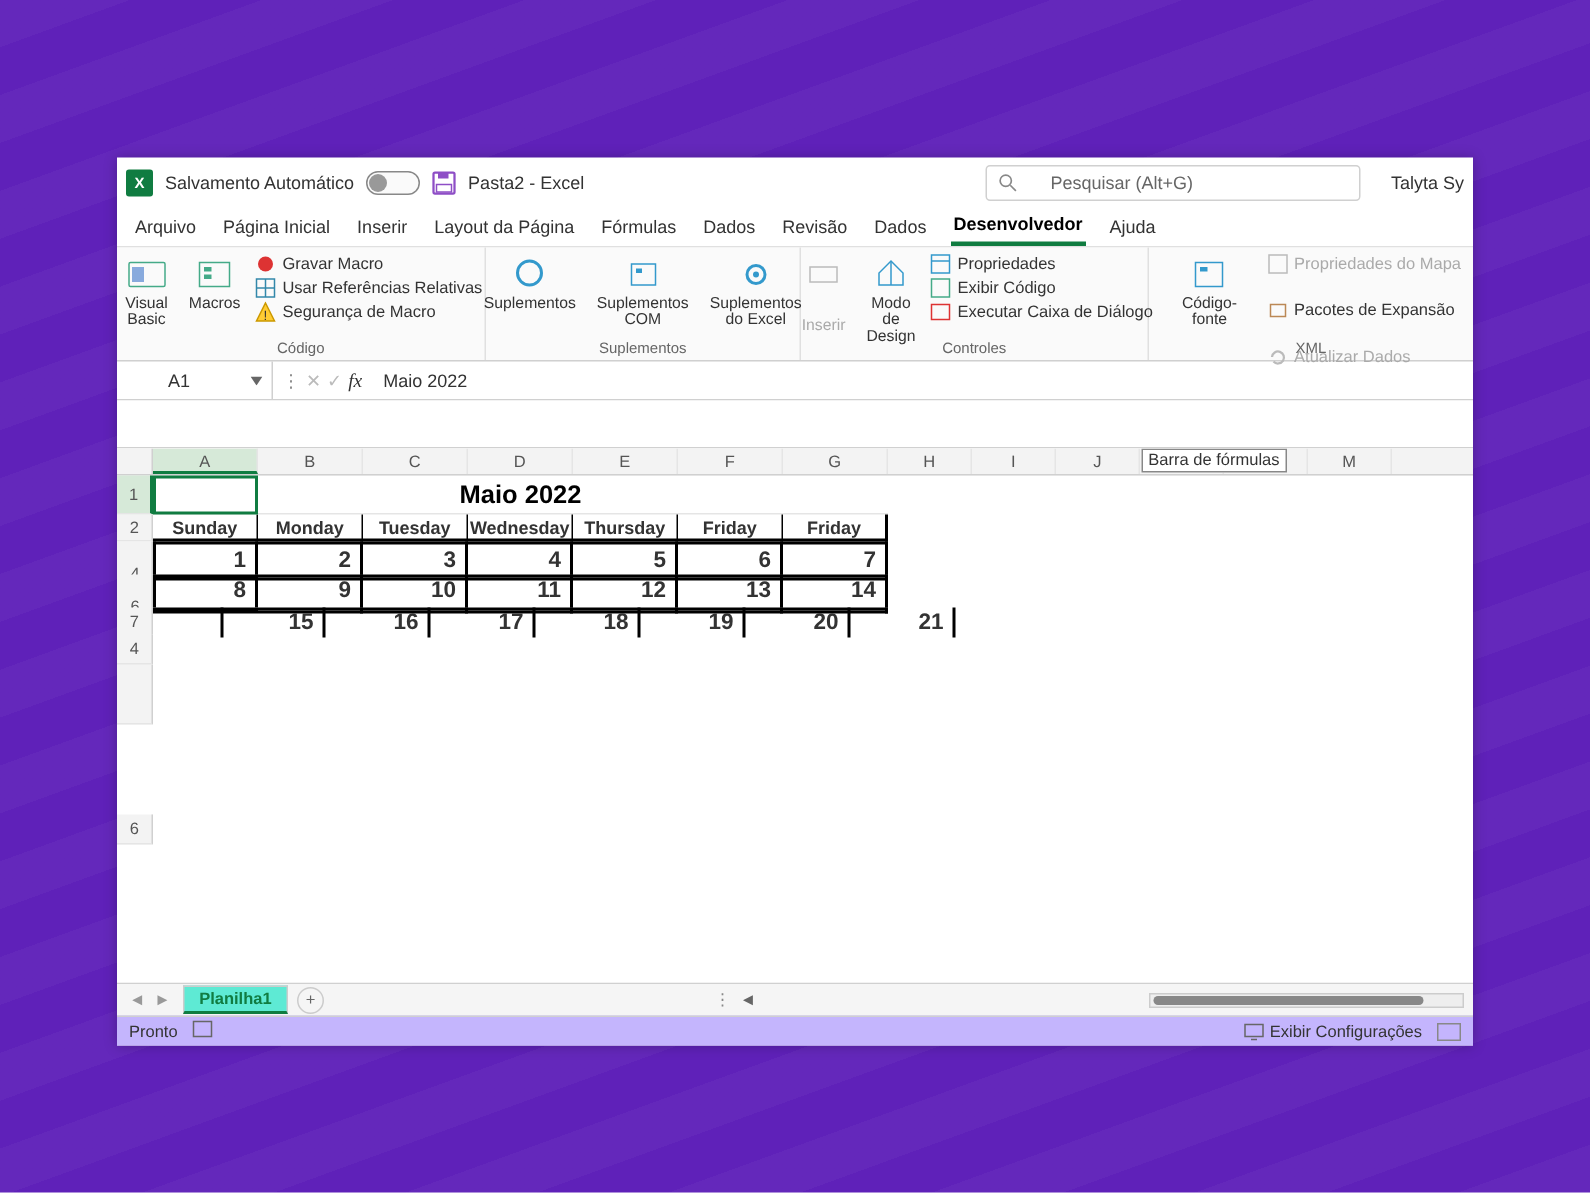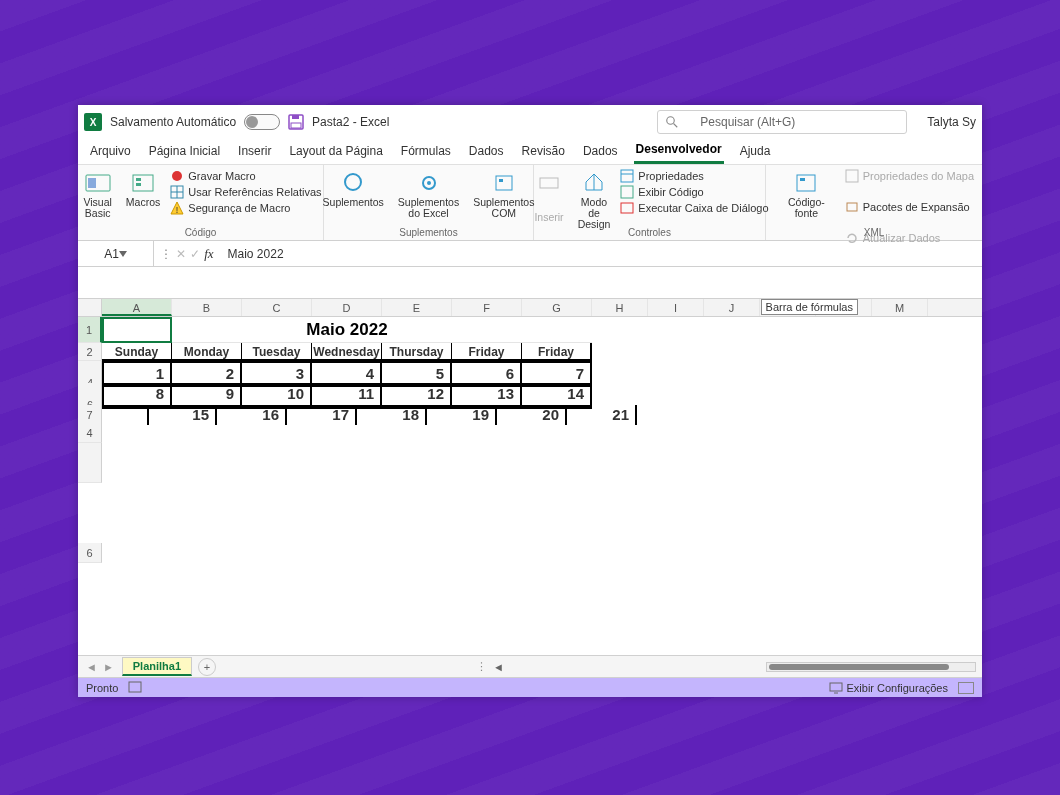--- a/index.html
+++ b/index.html
@@ -30,21 +30,21 @@
 .rbody { display:flex; gap:6px; align-items:flex-start; height:60px; }
 .rbtn-big { display:flex; flex-direction:column; align-items:center; justify-content:flex-start; gap:2px; padding:2px 4px; cursor:pointer; }
 .rbtn-big .ic { width:28px; height:24px; display:flex; align-items:center; justify-content:center; }
 .rbtn-big span { font-size:10.5px; text-align:center; line-height:1.05; max-width:64px; }
 .rlist { display:flex; flex-direction:column; gap:2px; }
 .rlist-row { display:flex; align-items:center; gap:4px; font-size:11px; cursor:pointer; white-space:nowrap; }
 .rlist-row .ic { width:14px; height:14px; display:flex; align-items:center; justify-content:center; }
 .disabled { color:#aaa;gap:17px; }
 
 .formula { display:flex; align-items:center; height:26px; border-bottom:1px solid #d0d0d0; font-size:12px; }
-.name-box { width:76px; padding:0 6px; border-right:1px solid #d0d0d0; display:flex; align-items:center; justify-content:center; height:100%; }
+.name-box { width:76px; padding:0 6px; border-right:1px solid #d0d0d0; display:flex; align-items:center; justify-content:space-between; height:100%;margin-left:28px; }
 .fx-tools { display:flex; align-items:center; gap:4px; padding:0 6px; color:#888; }
 .fx { font-style:italic; font-family:serif; font-size:13px; color:#333; }
 .fcell { padding:0 8px; }
 
 .extra-strip{height:32px;border-bottom:1px solid #d0d0d0;background:#fff;}
 
 .grid-wrap { flex:1; overflow:hidden; position:relative; background:#fff; }
 .colhdr { display:flex; height:18px; border-bottom:1px solid #d0d0d0; background:#f3f3f3; font-size:11px; color:#555; }
 .corner { width:24px; border-right:1px solid #d0d0d0; }
 .ch { width:70px; text-align:center; border-right:1px solid #e5e5e5; line-height:18px; }
@@ -72,21 +72,21 @@
 .calrow2 .cell { border-right:2px solid #000; border-bottom:2px solid #000;}
 .calrow2 .cell:first-child{border-left:2px solid #000;}
 .calrow3 { height:20px; }
 .calrow3 .cell { font-weight:bold; font-size:15px; text-align:right; padding-right:6px; line-height:20px; border-right:2px solid #000; border-bottom:none;}
 .calrow3 .cell:first-child{border-left:2px solid #000;margin-left:45px;}
 
 .tooltip { position:absolute; top:0px; right:124px; background:#fff; border:1px solid #888; padding:1px 4px; font-size:11px; z-index:20;}
 
 .sheetbar { height:22px; display:flex; align-items:center; border-top:1px solid #d0d0d0; font-size:11px; background:#f5f5f5; }
 .sheet-nav { display:flex; gap:6px; padding:0 8px; color:#999; }
-.sheet-tab { background:#fef9c3; border:1px solid #ccc; border-bottom:2px solid #107c41; padding:2px 10px; color:#107c41; font-weight:600; }
+.sheet-tab { background:#5eead4; border:1px solid #ccc; border-bottom:2px solid #107c41; padding:2px 10px; color:#107c41; font-weight:600; }
 .addsheet { width:18px; height:18px; border:1px solid #ccc; border-radius:50%; display:flex; align-items:center; justify-content:center; margin-left:6px; color:#666; }
 .sheet-scroll { margin-left:auto; width:210px; height:10px; background:#eee; border:1px solid #ccc; position:relative; margin-right:6px;}
 .sheet-scroll::after{content:"";position:absolute;left:2px;top:1px;width:180px;height:6px;background:#888;border-radius:3px;}
 .sheet-dots{margin-right:6px;color:#888;}
 
 .status { height:20px; border-top:1px solid #d0d0d0; display:flex; align-items:center; font-size:11px; background:#c4b5fd; padding:0 8px; gap:10px; }
 .status .right { margin-left:auto; display:flex; align-items:center; gap:10px; }
 .viewbtn{width:16px;height:12px;border:1px solid #888;}
 </style>
 </head>
@@ -191,34 +191,34 @@
           <div class="ic">
               <svg width="24" height="22">
                 <path d="M4 10 a8 8 0 0 1 16 0 a8 8 0 0 1 -16 0" fill="none" stroke="#39c" stroke-width="2"></path>
               </svg>
             </div>
           <span>Suplementos</span>
         </div>
         <div class="rbtn-big">
           <div class="ic">
               <svg width="24" height="22">
+                <rect x="4" y="4" width="16" height="14" fill="none" stroke="#39c"></rect>
+                <rect x="7" y="7" width="4" height="3" fill="#39c"></rect>
+              </svg>
+            </div>
+          <span>Suplementos COM</span>
+        </div>
+        <div class="rbtn-big">
+          <div class="ic">
+              <svg width="24" height="22">
                 <circle cx="12" cy="11" r="6" fill="none" stroke="#39c" stroke-width="2"></circle>
                 <circle cx="12" cy="11" r="2" fill="#39c"></circle>
               </svg>
             </div>
           <span>Suplementos do Excel</span>
-        </div>
-        <div class="rbtn-big">
-          <div class="ic">
-              <svg width="24" height="22">
-                <rect x="4" y="4" width="16" height="14" fill="none" stroke="#39c"></rect>
-                <rect x="7" y="7" width="4" height="3" fill="#39c"></rect>
-              </svg>
-            </div>
-          <span>Suplementos COM</span>
         </div>
       </div>
       <div class="rgroup-label">Suplementos</div>
     </div>
 
     <div class="rgroup" style="width:232px">
       <div class="rbody">
         <div class="rbtn-big disabled">
           <div class="ic">
               <svg width="24" height="22">

